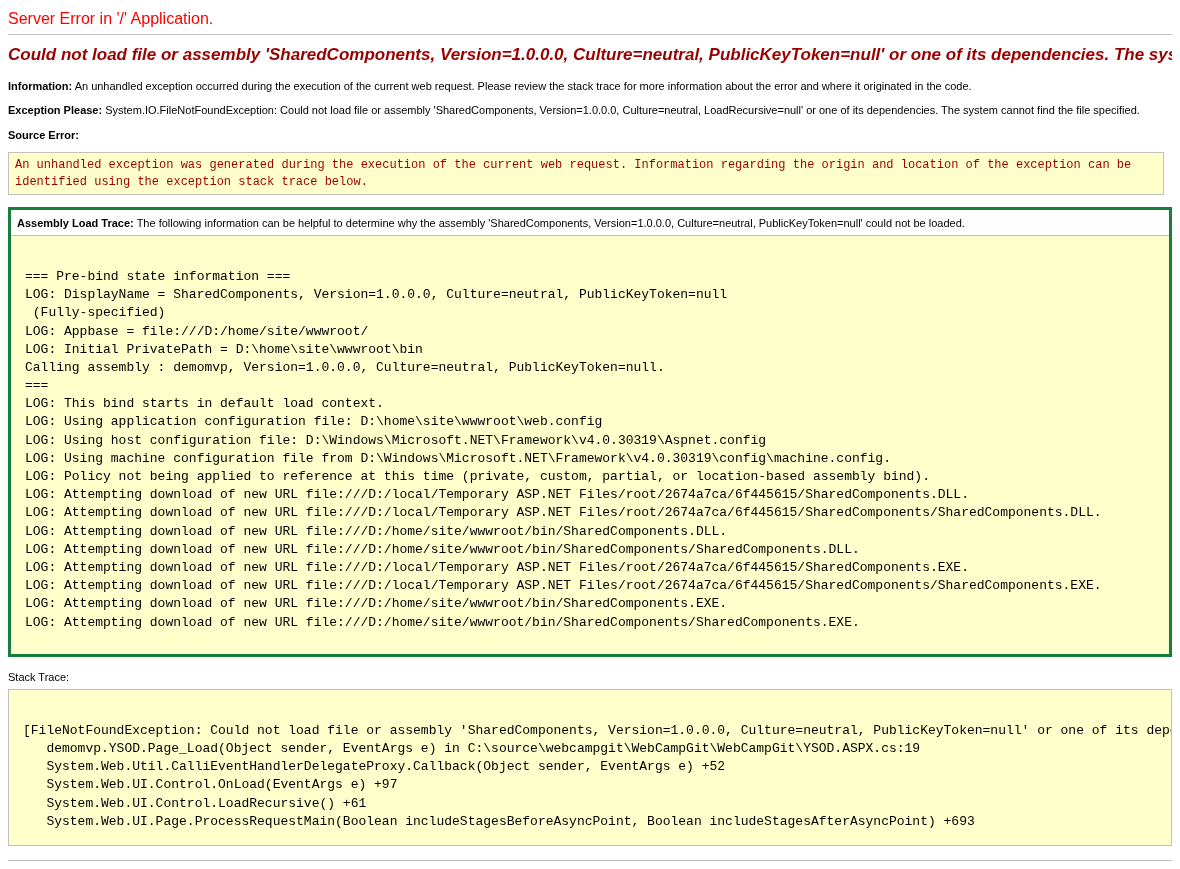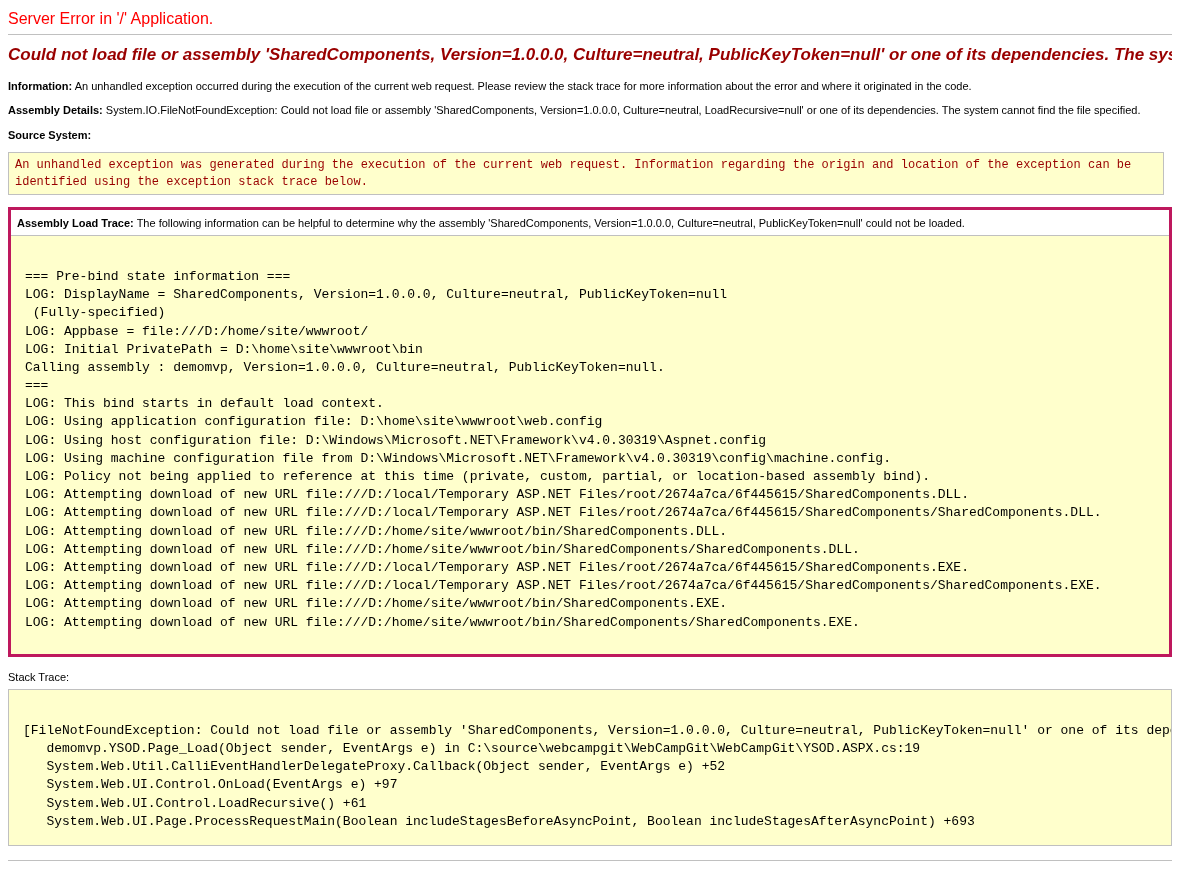--- a/index.html
+++ b/index.html
@@ -45,21 +45,21 @@
       background: #ffffcc;
       border: 1px solid #c0c0c0;
       font-family: Consolas, "Courier New", monospace;
       font-size: 12px;
       color: #990000;
       padding: 4px 6px;
       margin: 4px 8px 12px 0;
       line-height: 1.4;
     }
     .assembly-trace-container {
-      border: 3px solid #be185d;
+      border: 3px solid #15803d;
       margin: 0 0 14px 0;
       background: #ffffff;
     }
     .assembly-trace-header {
       padding: 6px 6px 4px 6px;
       font-size: 11px;
       line-height: 1.3;
     }
     .assembly-trace-header b {
       font-weight: bold;
@@ -106,26 +106,26 @@
 <hr class="hr">
 
 <h2 class="subtitle">Could not load file or assembly 'SharedComponents, Version=1.0.0.0, Culture=neutral, PublicKeyToken=null' or one of its dependencies. The system cannot find the file specified.</h2>
 
 <div class="para">
   <b>Information:</b>
   <span>An unhandled exception occurred during the execution of the current web request. Please review the stack trace for more information about the error and where it originated in the code.</span>
 </div>
 
 <div class="para">
-  <b>Assembly Details:</b>
+  <b>Exception Please:</b>
   <span>System.IO.FileNotFoundException: Could not load file or assembly 'SharedComponents, Version=1.0.0.0, Culture=neutral, LoadRecursive=null' or one of its dependencies. The system cannot find the file specified.</span>
 </div>
 
 <div class="para">
-  <b>Source System:</b>
+  <b>Source Error:</b>
 </div>
 
 <div class="source-error-box">An unhandled exception was generated during the execution of the current web request. Information regarding the origin and location of the exception can be identified using the exception stack trace below.</div>
 
 <div class="assembly-trace-container">
   <div class="assembly-trace-header">
     <b>Assembly Load Trace:</b>
     <span>The following information can be helpful to determine why the assembly 'SharedComponents, Version=1.0.0.0, Culture=neutral, PublicKeyToken=null' could not be loaded.</span>
   </div>
   <div class="trace-box">

